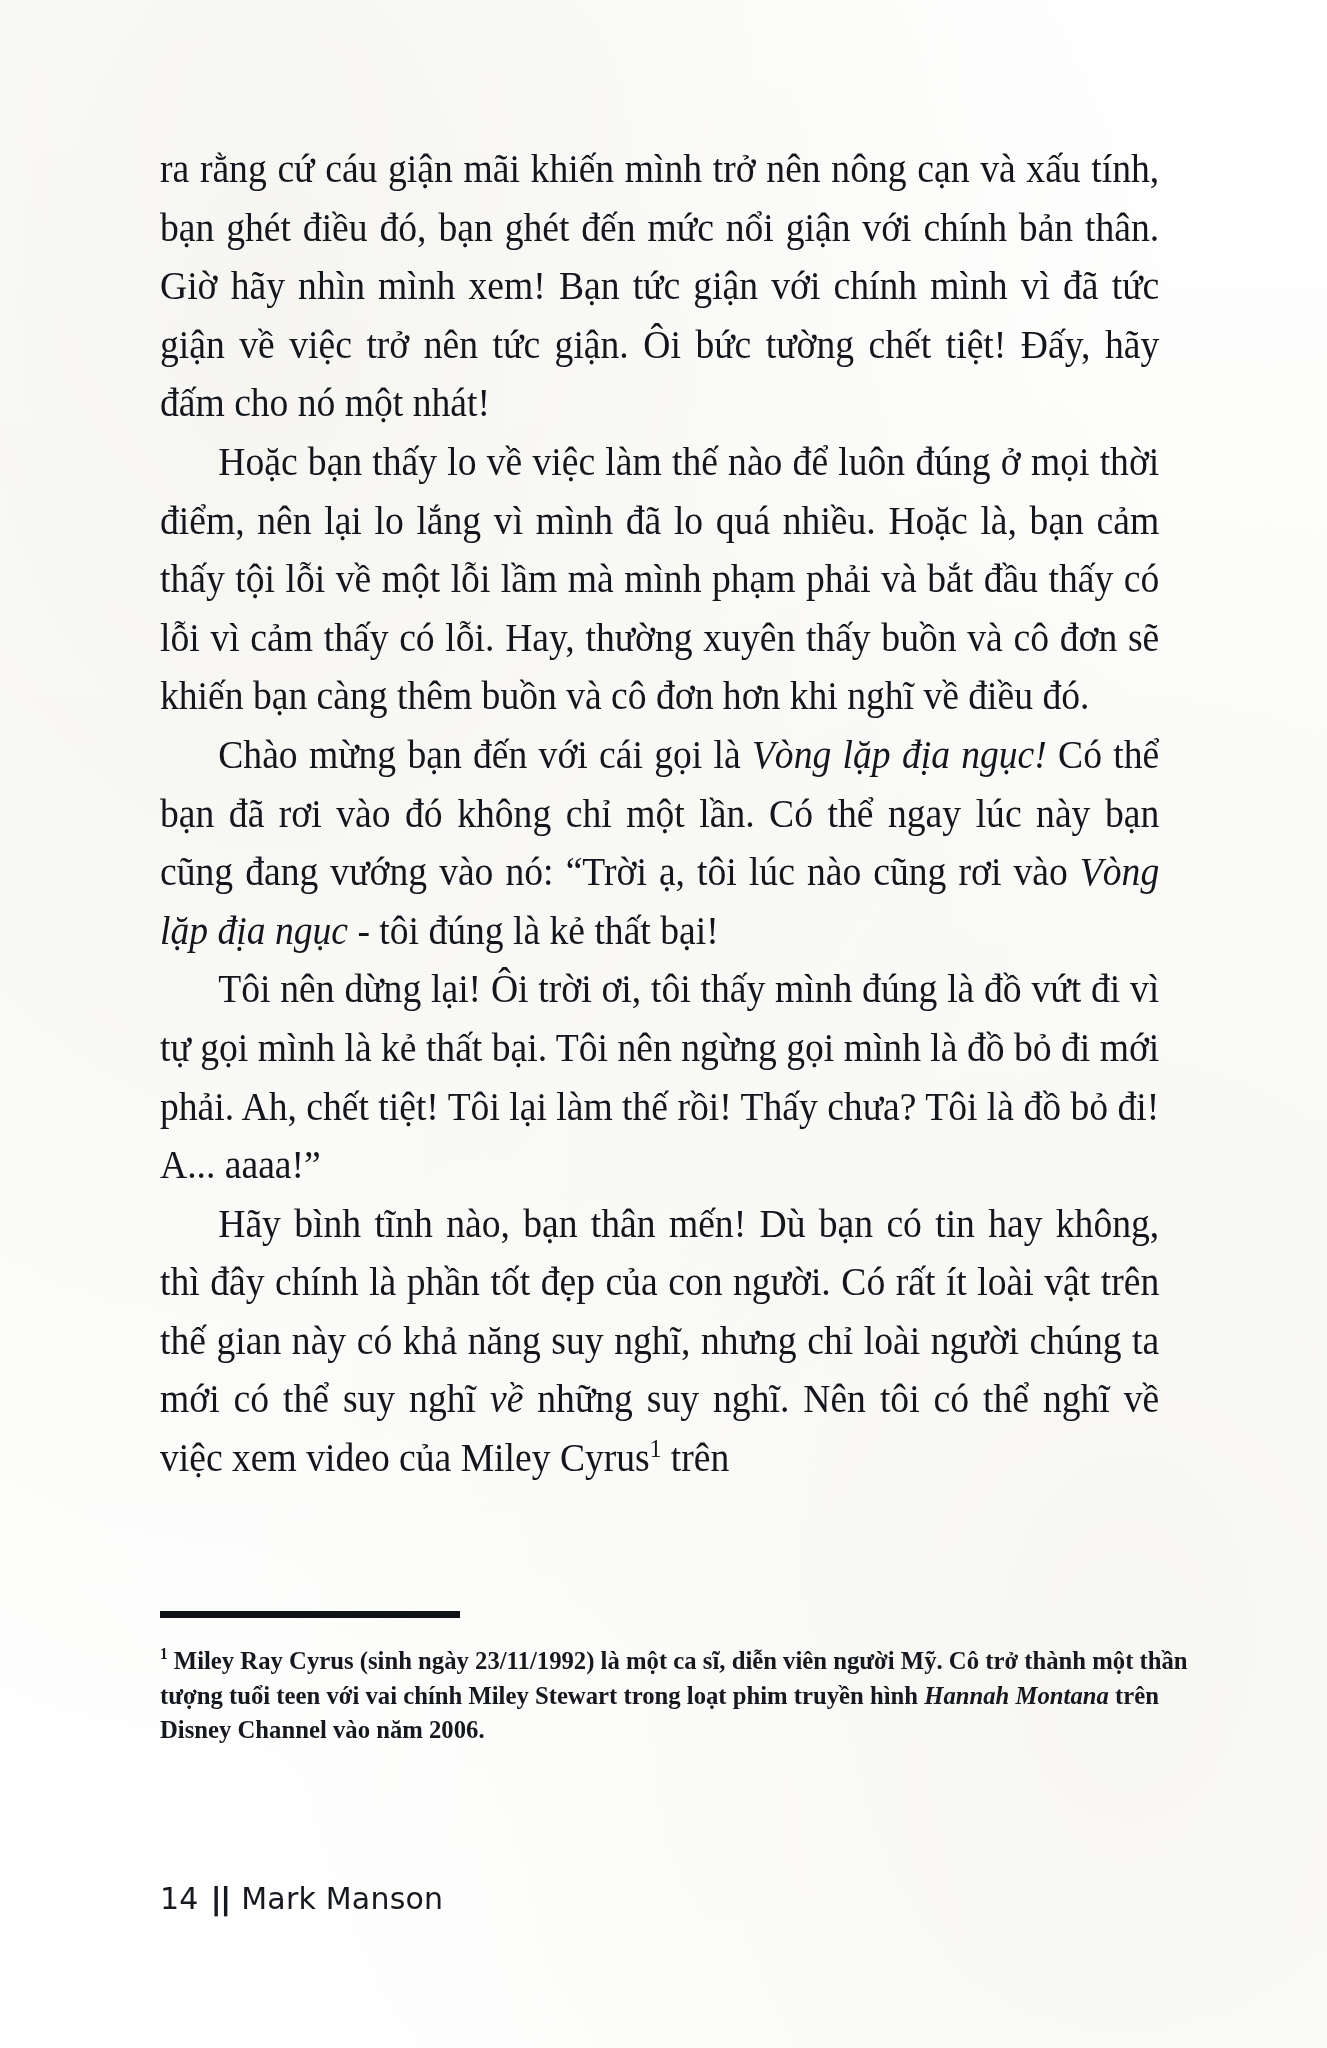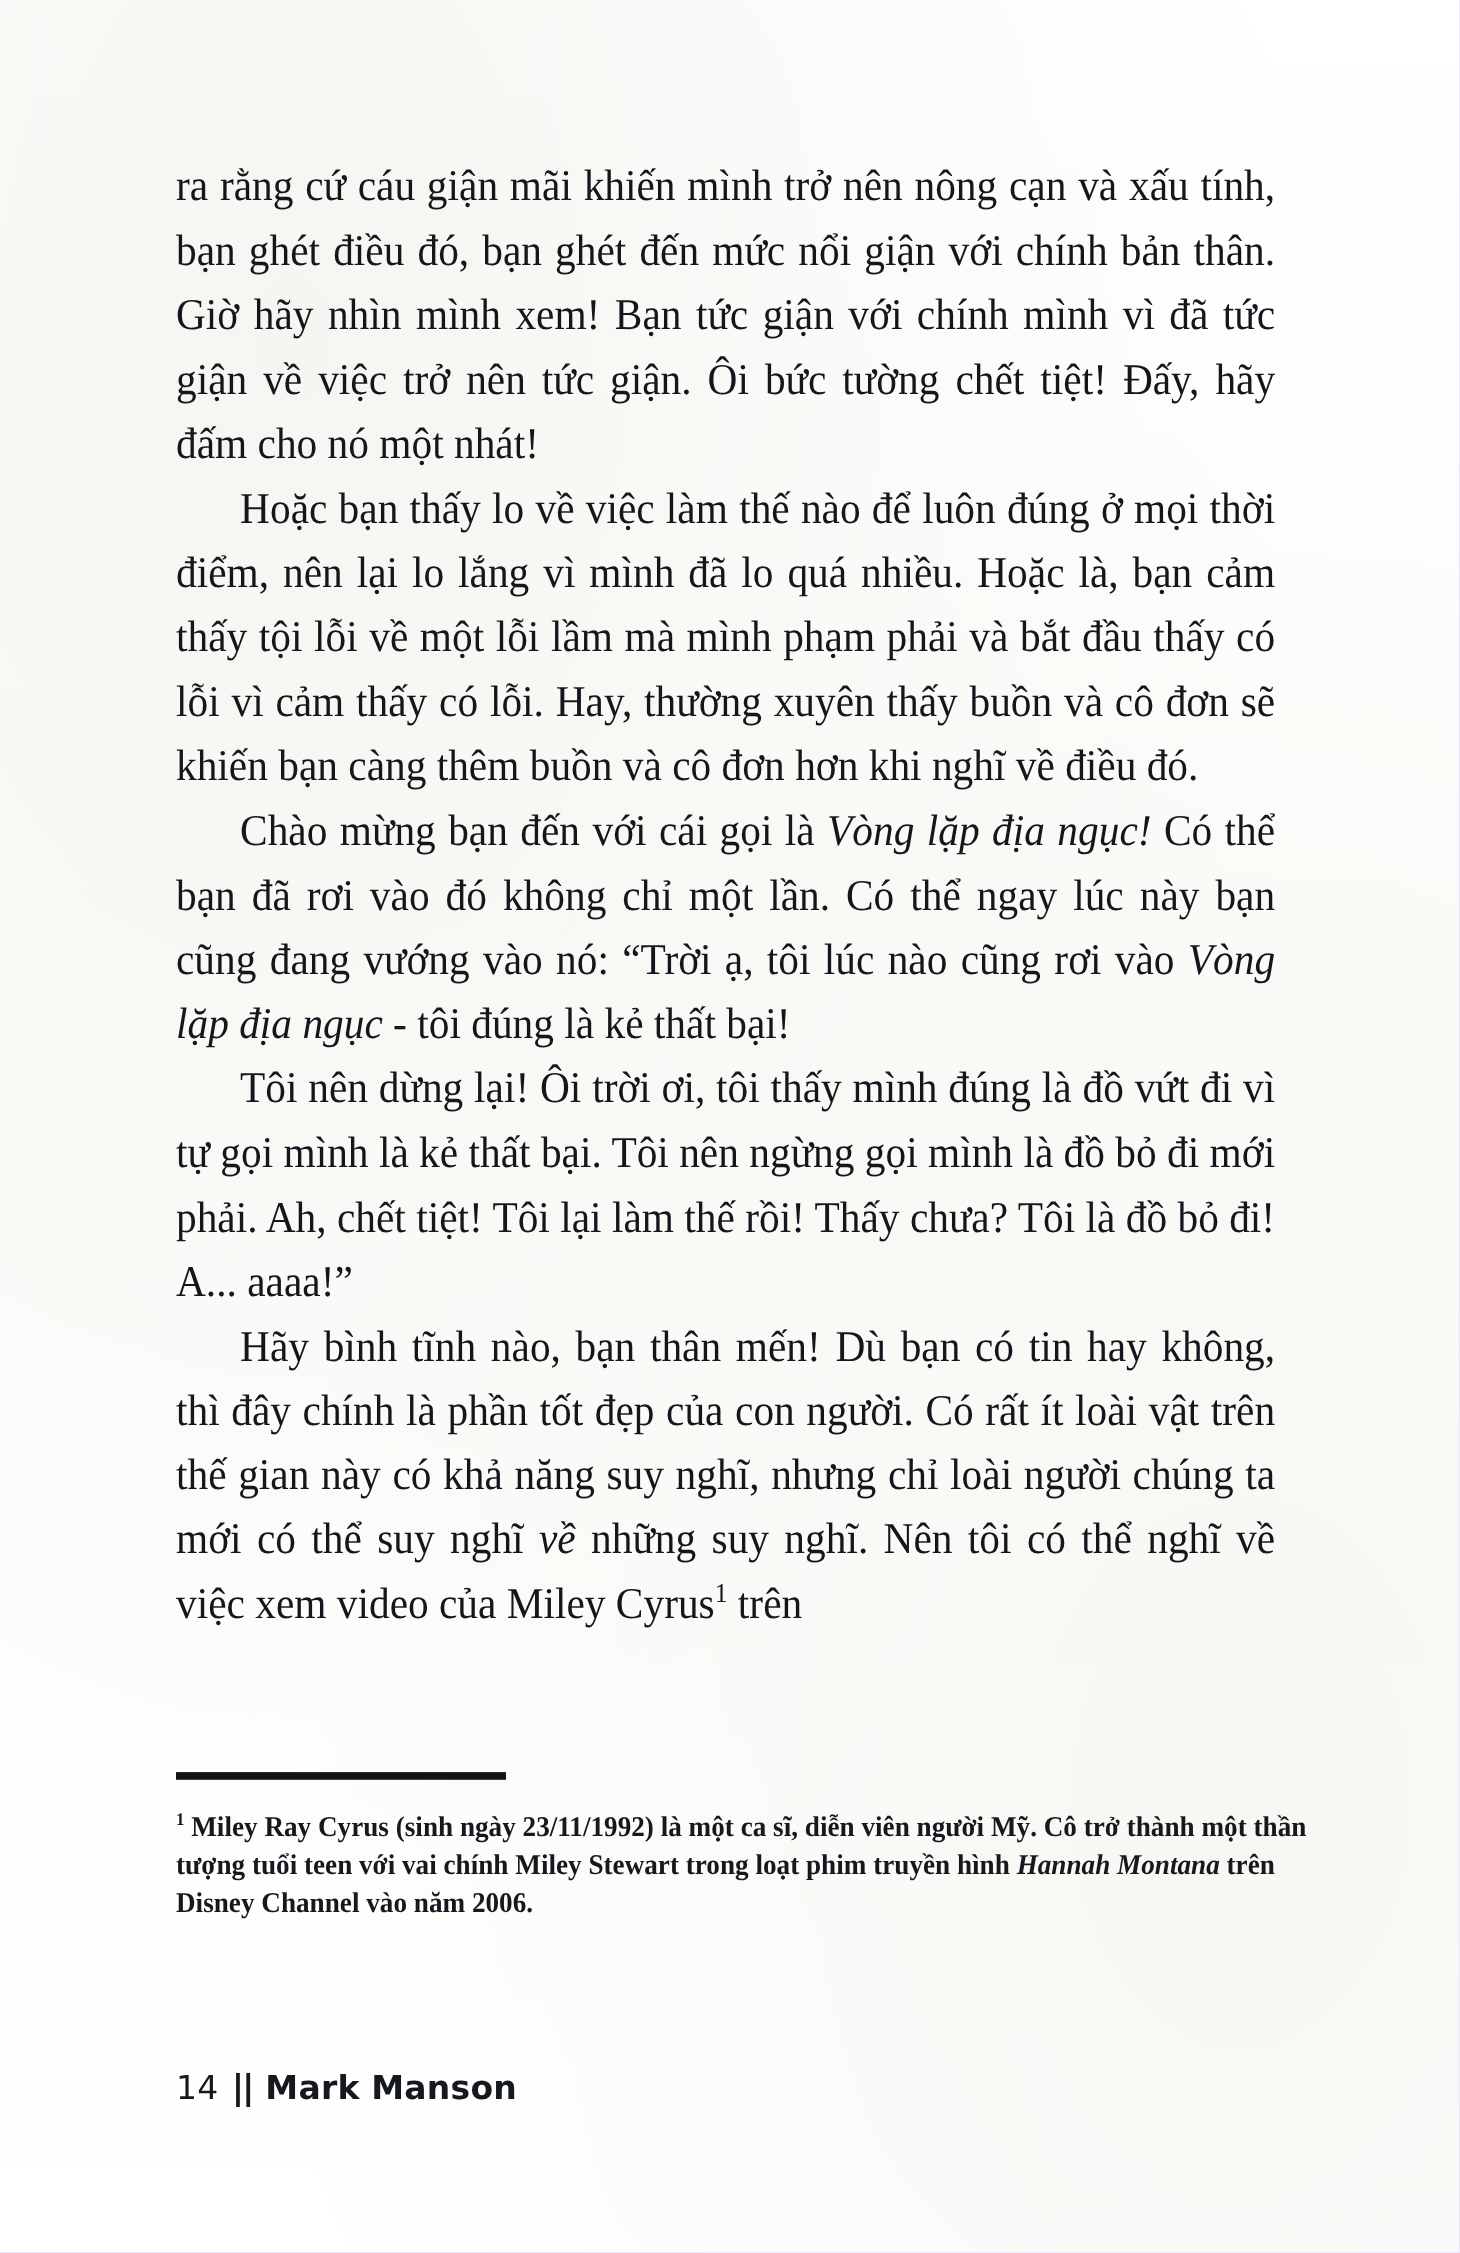--- a/index.html
+++ b/index.html
@@ -125,21 +125,21 @@
     font-weight: 400;
   }
 
   .footer .sep {
     font-weight: 700;
     letter-spacing: -2px;
     font-size: 31px;
   }
 
   .footer .author {
-    font-weight: 700;
+    font-weight: 400;
   }
 </style>
 </head>
 <body>
 
 <div class="page">
 
   <div class="content">
     <div class="body-text">
 

